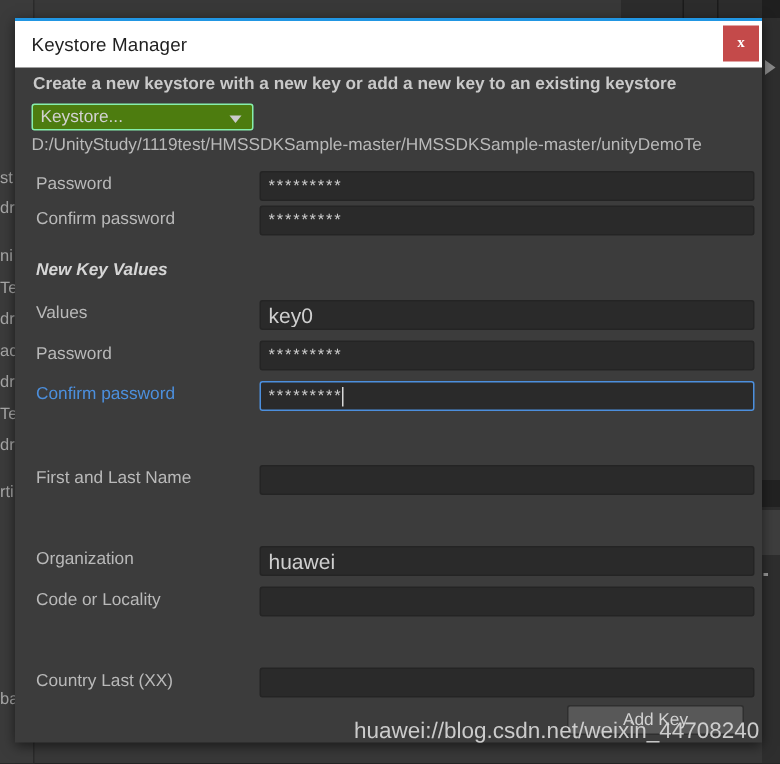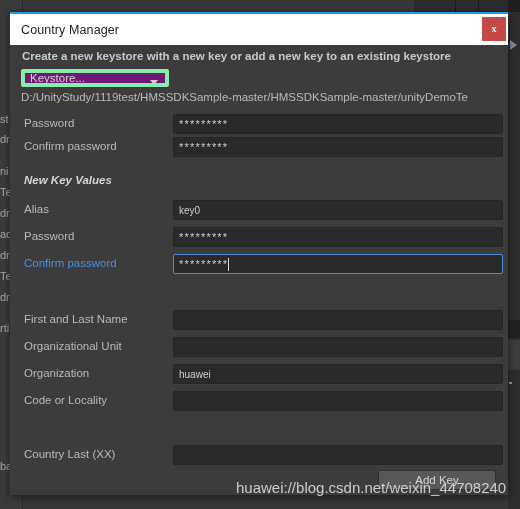--- a/index.html
+++ b/index.html
@@ -160,22 +160,22 @@
     color: #c9c9c9;
     white-space: nowrap;
   }
 
   .dropdown {
     position: absolute;
     left: 11px;
     top: 24px;
     width: 148px;
     height: 18px;
-    background: #701a75;
-    border: 4px solid #86efac;
+    background: #4d7c0f;
+    border: 1px solid #86efac;
     border-radius: 2px;
     box-sizing: border-box;
     display: flex;
     align-items: center;
     cursor: pointer;
   }
   .dropdown-label {
     margin-left: 5px;
     font-size: 11.5px;
     color: #d2d2d2;
@@ -231,21 +231,21 @@
     display: flex;
     align-items: center;
     cursor: text;
   }
   .field.focused {
     border: 1px solid #4c8fdd;
     background: #2a2a2a;
   }
   .field .value {
     margin-left: 5px;
-    font-size: 10px;
+    font-size: 14px;
     color: #cfcfcf;
     white-space: nowrap;
     overflow: hidden;
   }
   .field .value.mask {
     letter-spacing: 1.2px;
     font-size: 11px;
     color: #cdcdcd;
   }
   .caret {
@@ -325,21 +325,21 @@
     <div class="bg-left-text" style="top:249px">dr</div>
     <div class="bg-left-text" style="top:270px">Te</div>
     <div class="bg-left-text" style="top:291px">dr</div>
     <div class="bg-left-text" style="top:322px">rti</div>
     <div class="bg-left-text" style="top:460px">ba</div>
   </div>
 
   <div class="modal">
 
     <div class="titlebar">
-      <div class="titlebar-title">Country Manager</div>
+      <div class="titlebar-title">Keystore Manager</div>
       <div class="close-btn">
         <span>x</span>
       </div>
     </div>
 
     <div class="body">
 
       <div class="headline">Create a new keystore with a new key or add a new key to an existing keystore</div>
 
       <div class="dropdown">
@@ -359,21 +359,21 @@
       <div class="row" style="top:91px">
         <span class="label">Confirm password</span>
         <div class="field">
           <span class="value mask">*********</span>
         </div>
       </div>
 
       <div class="section-title" style="top:129px">New Key Values</div>
 
       <div class="row" style="top:154px">
-        <span class="label">Alias</span>
+        <span class="label">Values</span>
         <div class="field">
           <span class="value">key0</span>
         </div>
       </div>
 
       <div class="row" style="top:181px">
         <span class="label">Password</span>
         <div class="field">
           <span class="value mask">*********</span>
         </div>
@@ -388,26 +388,20 @@
       </div>
 
 
       <div class="row" style="top:264px">
         <span class="label">First and Last Name</span>
         <div class="field">
           <span class="value"></span>
         </div>
       </div>
 
-      <div class="row" style="top:291px">
-        <span class="label">Organizational Unit</span>
-        <div class="field">
-          <span class="value"></span>
-        </div>
-      </div>
 
       <div class="row" style="top:318px">
         <span class="label">Organization</span>
         <div class="field">
           <span class="value">huawei</span>
         </div>
       </div>
 
       <div class="row" style="top:345px">
         <span class="label">Code or Locality</span>

